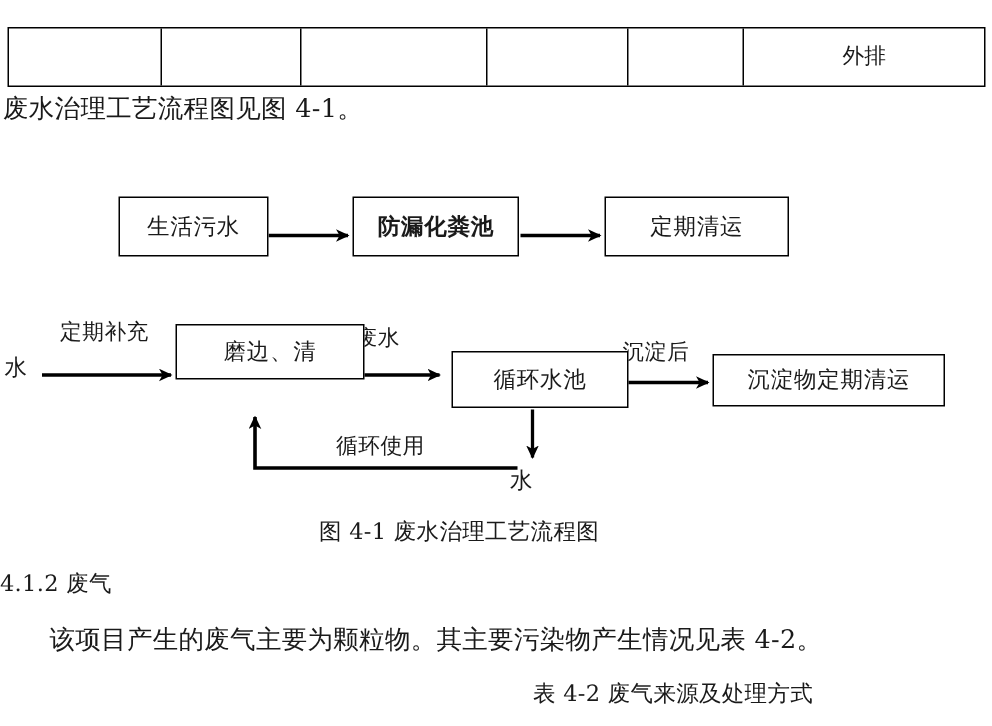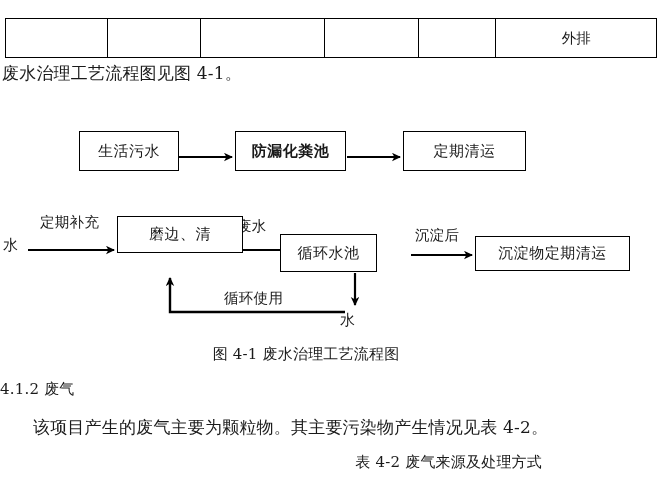--- a/index.html
+++ b/index.html
@@ -143,21 +143,21 @@
 
   <div class="flabel" style="left:3px; top:238px; font-size:15px;">水</div>
   <div class="flabel" style="left:340px; top:313px; font-size:15px;">水</div>
 
   <div class="flabel" style="left:40px; top:215px;">定期补充</div>
   <div class="flabel" style="left:237px; top:219px;">废水</div>
   <div class="flabel" style="left:415px; top:228px;">沉淀后</div>
   <div class="flabel" style="left:224px; top:291px;">循环使用</div>
 
   <div class="fbox" style="left:117px; top:216px; width:126px; height:37px;">磨边、清</div>
-  <div class="fbox" style="left:280px; top:234px; width:97px; height:38px;">循环水池</div>
+  <div class="fbox" style="left:301px; top:234px; width:118px; height:38px;">循环水池</div>
   <div class="fbox" style="left:475px; top:236px; width:155px; height:35px;">沉淀物定期清运</div>
 </div>
 
 <div class="para caption" id="caption-fig-4-1">图 4-1 废水治理工艺流程图</div>
 
 <div class="para" id="heading-4-1-2">4.1.2 废气</div>
 
 <div class="para" id="para-waste-gas">该项目产生的废气主要为颗粒物。其主要污染物产生情况见表 4-2。</div>
 
 <div class="para caption" id="caption-tab-4-2">表 4-2 废气来源及处理方式</div>

